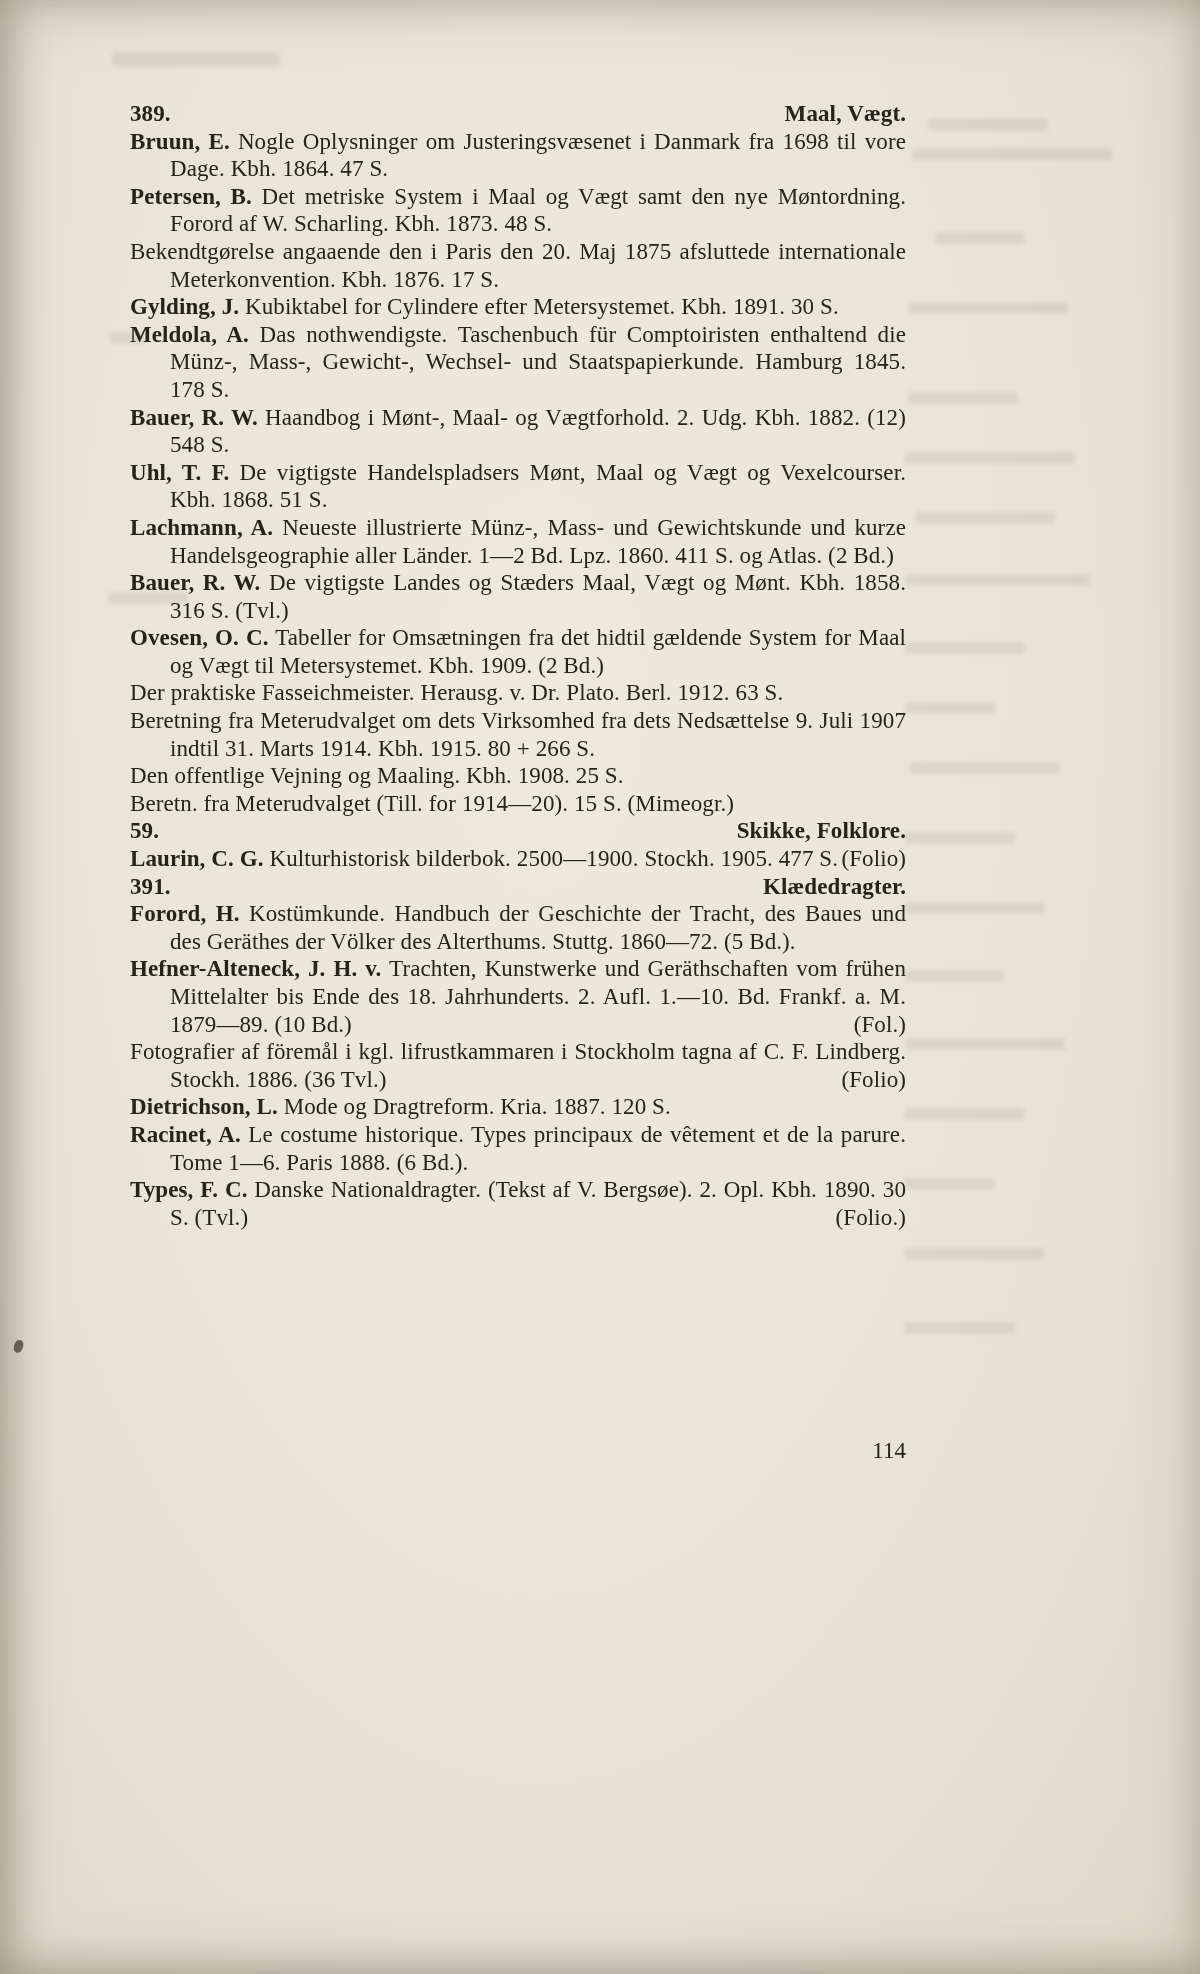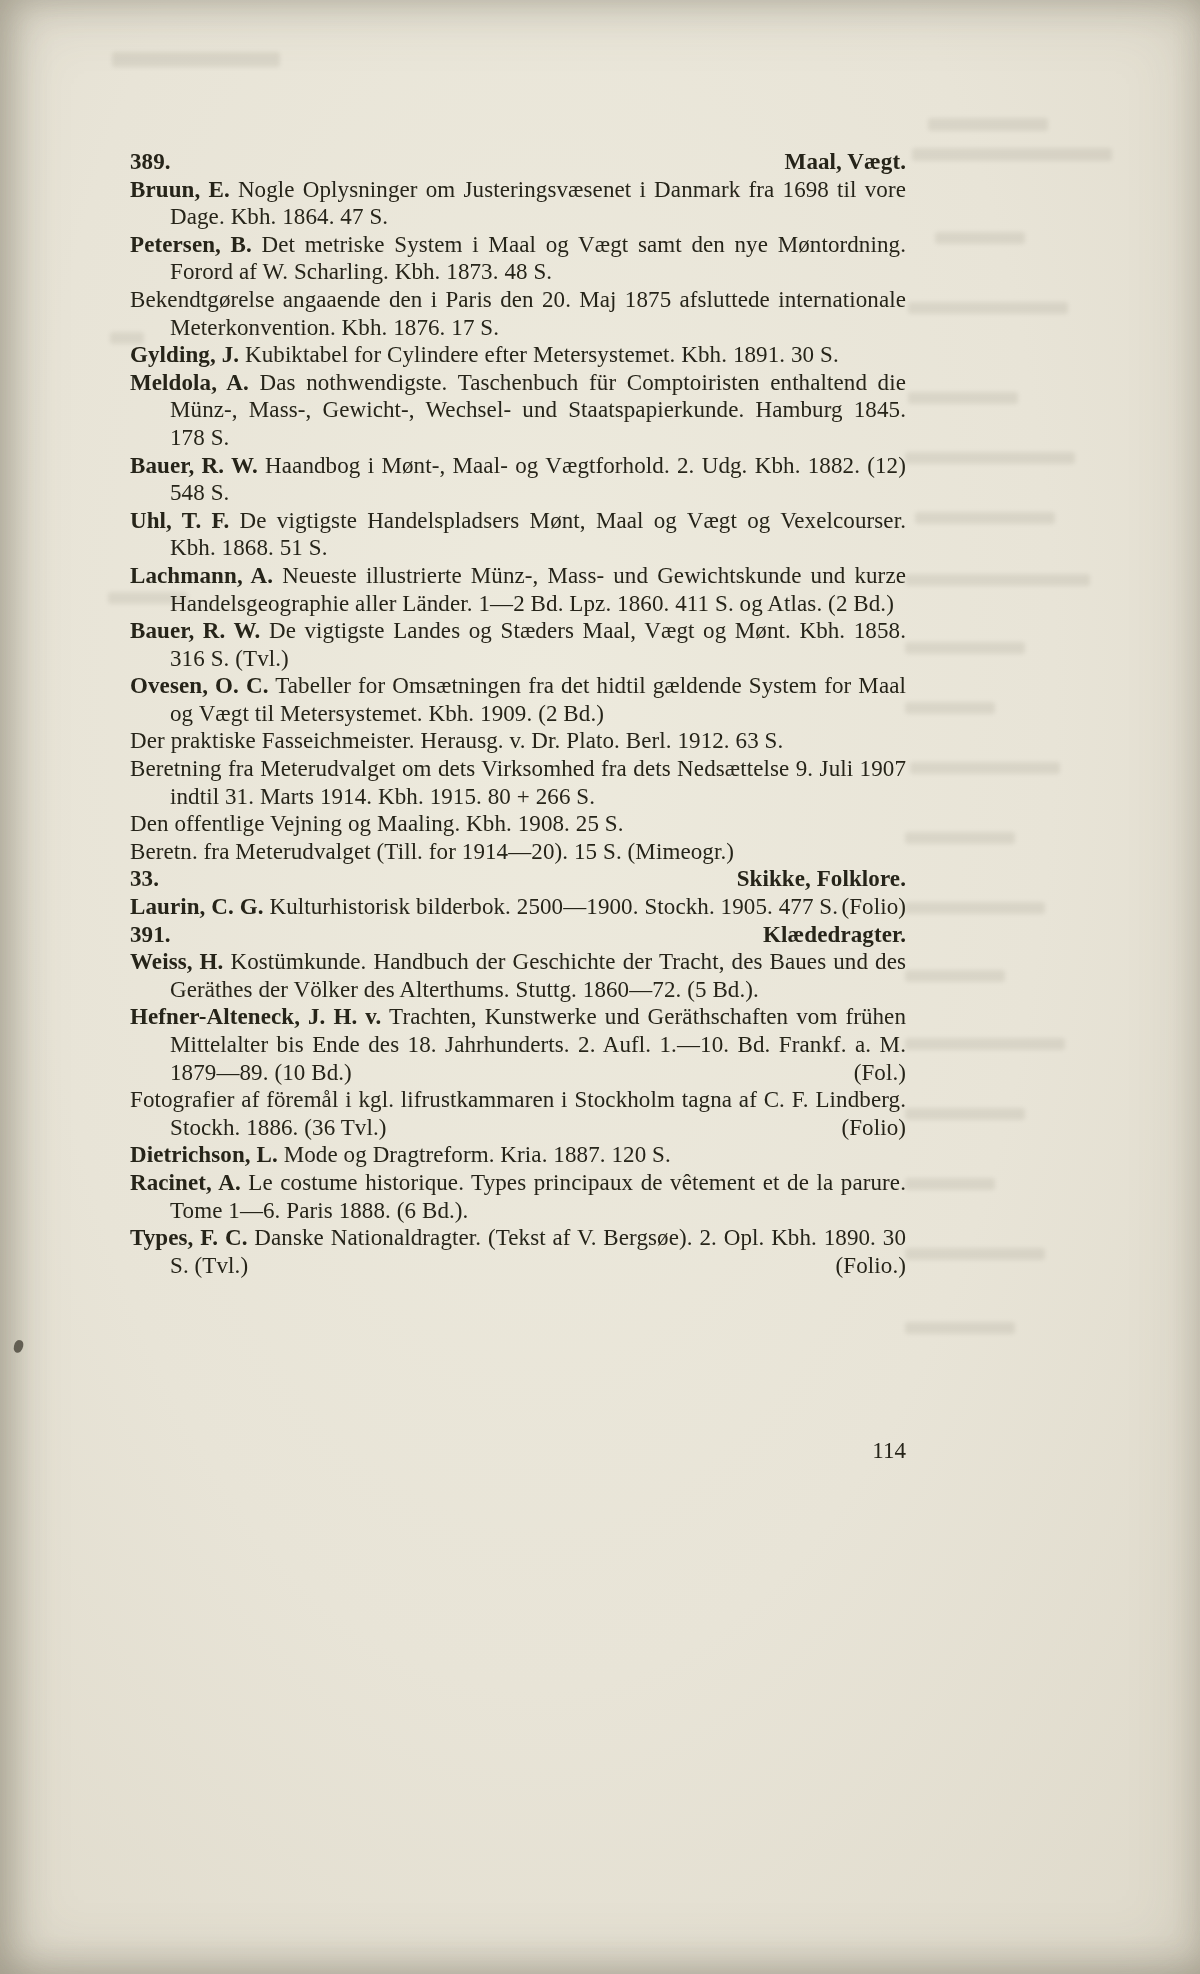--- a/index.html
+++ b/index.html
@@ -46,21 +46,20 @@
   }
   .content {
     position: absolute;
     left: 130px;
     top: 100px;
     width: 776px;
     font-size: 23px;
     line-height: 27.6px;
     letter-spacing: 0.1px;
     text-align: justify;
-    margin-top: 48px;
   }
   .section-row {
     display: flex;
     justify-content: space-between;
     font-weight: bold;
   }
   .entry {
     margin: 0;
     padding-left: 40px;
     text-indent: -40px;
@@ -129,29 +128,29 @@
       <p class="entry"><span class="author">Bauer, R. W.</span> <span>Haandbog i Mønt-, Maal- og Vægtforhold. 2. Udg. Kbh. 1882. (12) 548 S.</span></p>
       <p class="entry"><span class="author">Uhl, T. F.</span> <span>De vigtigste Handelspladsers Mønt, Maal og Vægt og Vexelcourser. Kbh. 1868. 51 S.</span></p>
       <p class="entry"><span class="author">Lachmann, A.</span> <span>Neueste illustrierte Münz-, Mass- und Gewichtskunde und kurze Handelsgeographie aller Länder. 1—2 Bd. Lpz. 1860. 411 S. og Atlas. (2 Bd.)</span></p>
       <p class="entry"><span class="author">Bauer, R. W.</span> <span>De vigtigste Landes og Stæders Maal, Vægt og Mønt. Kbh. 1858. 316 S. (Tvl.)</span></p>
       <p class="entry"><span class="author">Ovesen, O. C.</span> <span>Tabeller for Omsætningen fra det hidtil gældende System for Maal og Vægt til Metersystemet. Kbh. 1909. (2 Bd.)</span></p>
       <p class="entry"><span>Der praktiske Fasseichmeister. Herausg. v. Dr. Plato. Berl. 1912. 63 S.</span></p>
       <p class="entry"><span>Beretning fra Meterudvalget om dets Virksomhed fra dets Nedsættelse 9. Juli 1907 indtil 31. Marts 1914. Kbh. 1915. 80 + 266 S.</span></p>
       <p class="entry"><span>Den offentlige Vejning og Maaling. Kbh. 1908. 25 S.</span></p>
       <p class="entry"><span>Beretn. fra Meterudvalget (Till. for 1914—20). 15 S. (Mimeogr.)</span></p>
       <div class="section-row">
-        <span>33.</span>
+        <span>59.</span>
         <span>Skikke, Folklore.</span>
       </div>
       <p class="entry"><span class="author">Laurin, C. G.</span> <span>Kulturhistorisk bilderbok. 2500—1900. Stockh. 1905. 477 S.</span><span class="tail">(Folio)</span></p>
       <div class="section-row">
         <span>391.</span>
         <span>Klædedragter.</span>
       </div>
-      <p class="entry"><span class="author">Weiss, H.</span> <span>Kostümkunde. Handbuch der Geschichte der Tracht, des Baues und des Geräthes der Völker des Alterthums. Stuttg. 1860—72. (5 Bd.).</span></p>
+      <p class="entry"><span class="author">Forord, H.</span> <span>Kostümkunde. Handbuch der Geschichte der Tracht, des Baues und des Geräthes der Völker des Alterthums. Stuttg. 1860—72. (5 Bd.).</span></p>
       <p class="entry"><span class="author">Hefner-Alteneck, J. H. v.</span> <span>Trachten, Kunstwerke und Geräthschaften vom frühen Mittelalter bis Ende des 18. Jahrhunderts. 2. Aufl. 1.—10. Bd. Frankf. a. M. 1879—89. (10 Bd.)</span><span class="tail">(Fol.)</span></p>
       <p class="entry"><span>Fotografier af föremål i kgl. lifrustkammaren i Stockholm tagna af C. F. Lindberg. Stockh. 1886. (36 Tvl.)</span><span class="tail">(Folio)</span></p>
       <p class="entry"><span class="author">Dietrichson, L.</span> <span>Mode og Dragtreform. Kria. 1887. 120 S.</span></p>
       <p class="entry"><span class="author">Racinet, A.</span> <span>Le costume historique. Types principaux de vêtement et de la parure. Tome 1—6. Paris 1888. (6 Bd.).</span></p>
       <p class="entry"><span class="author">Types, F. C.</span> <span>Danske Nationaldragter. (Tekst af V. Bergsøe). 2. Opl. Kbh. 1890. 30 S. (Tvl.)</span><span class="tail">(Folio.)</span></p>
     </div>
 
   <div class="page-number">114</div>
 </div>
 

